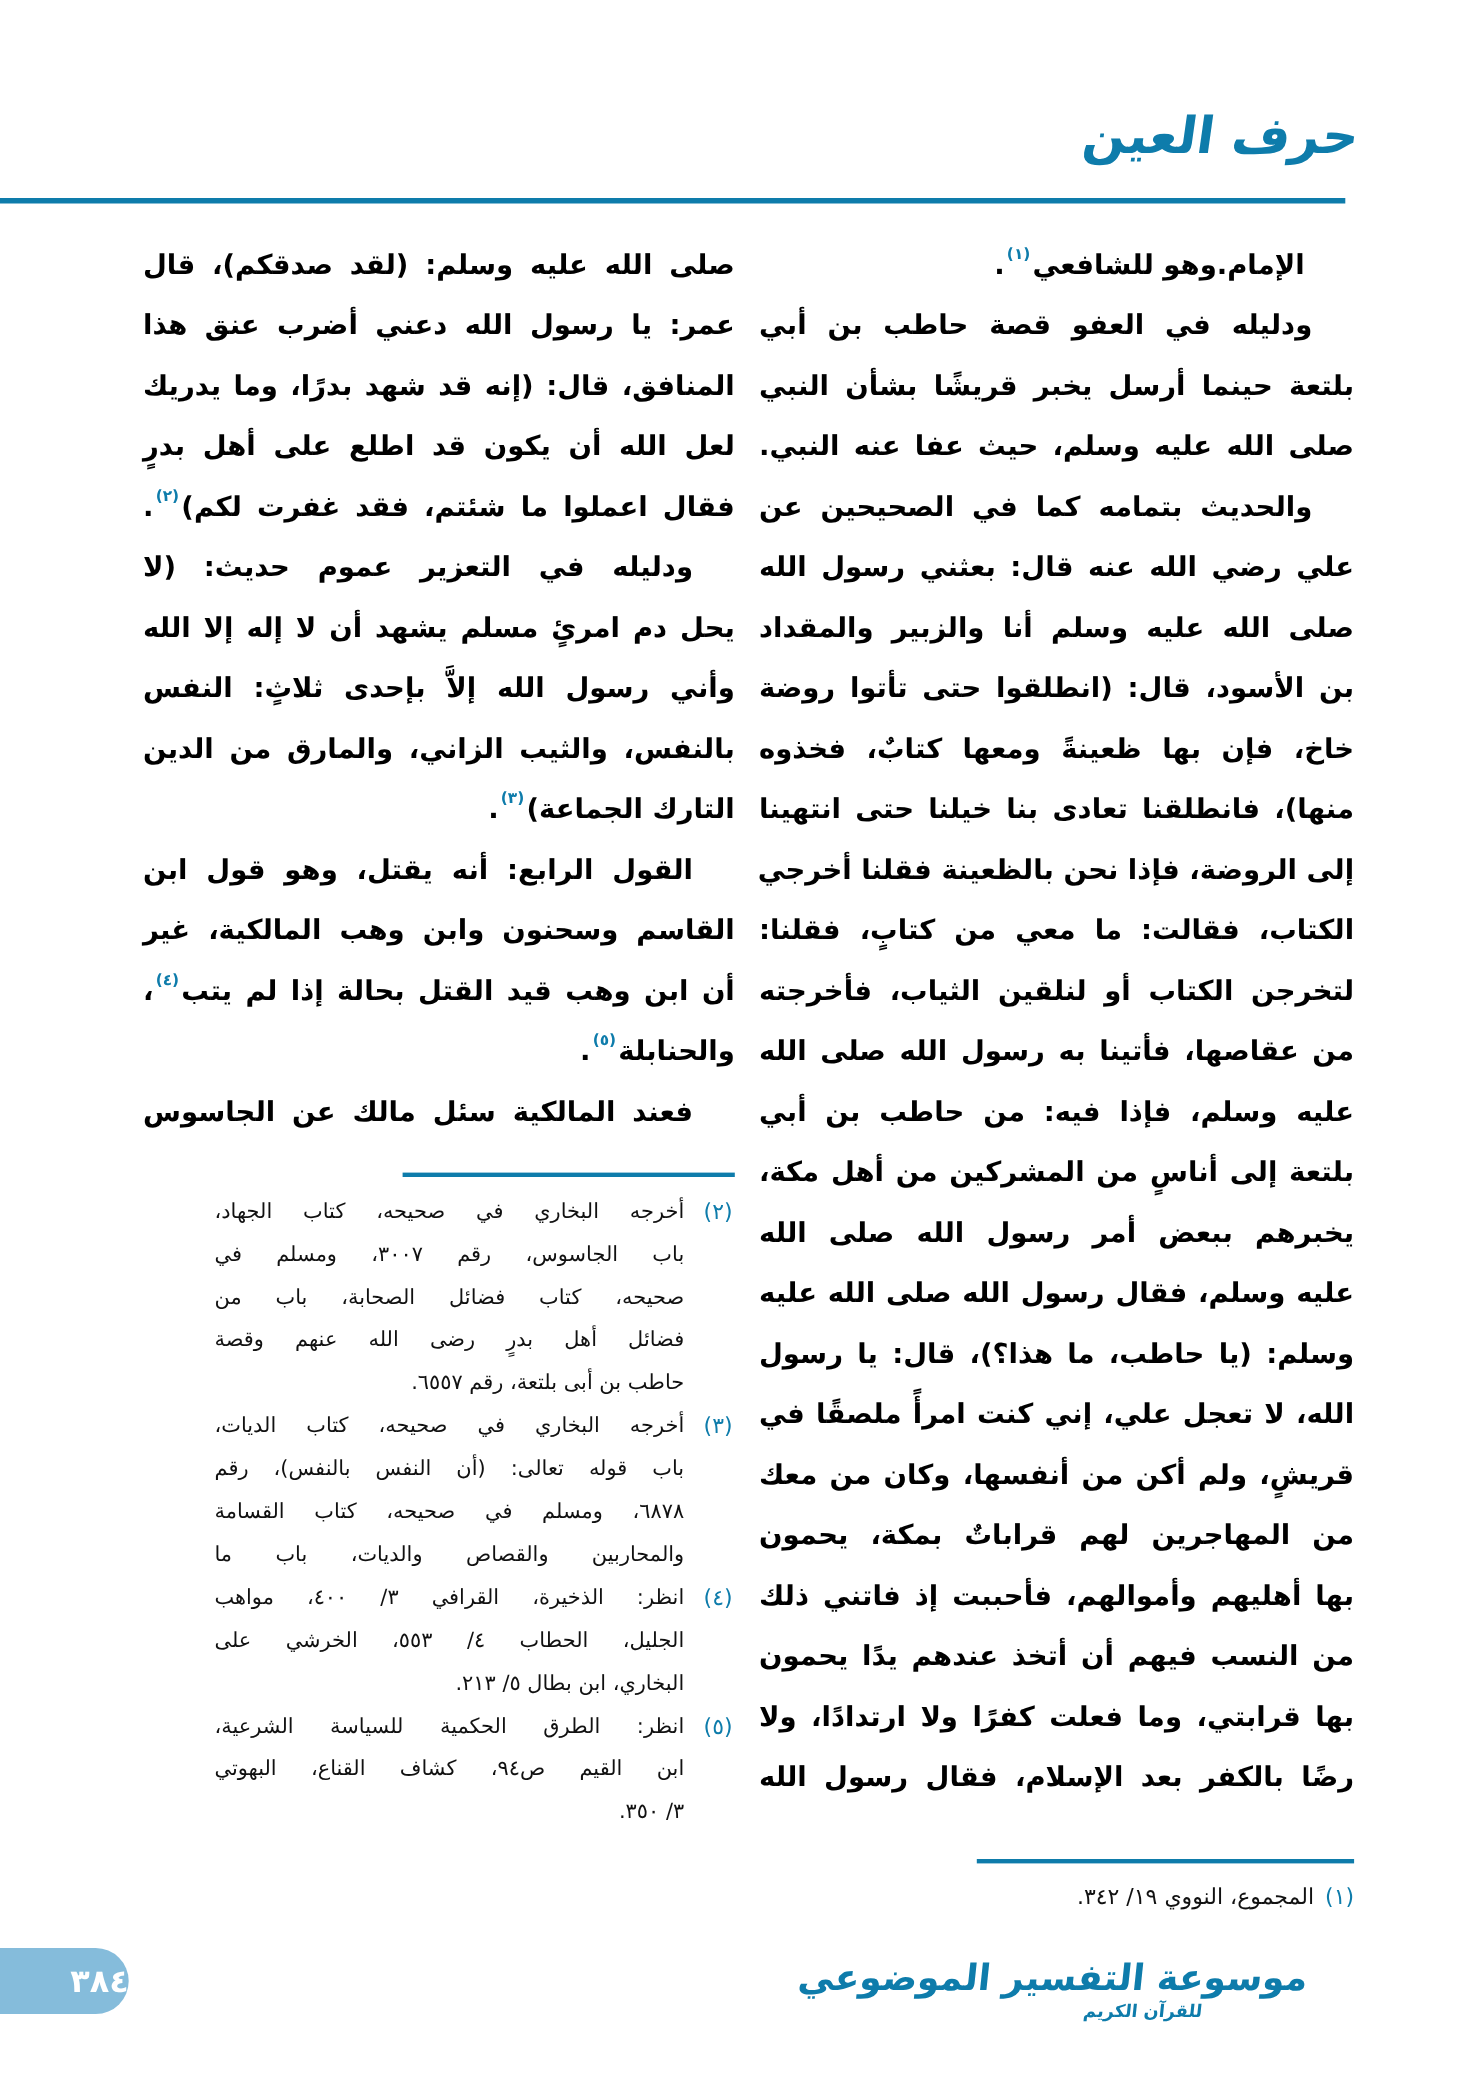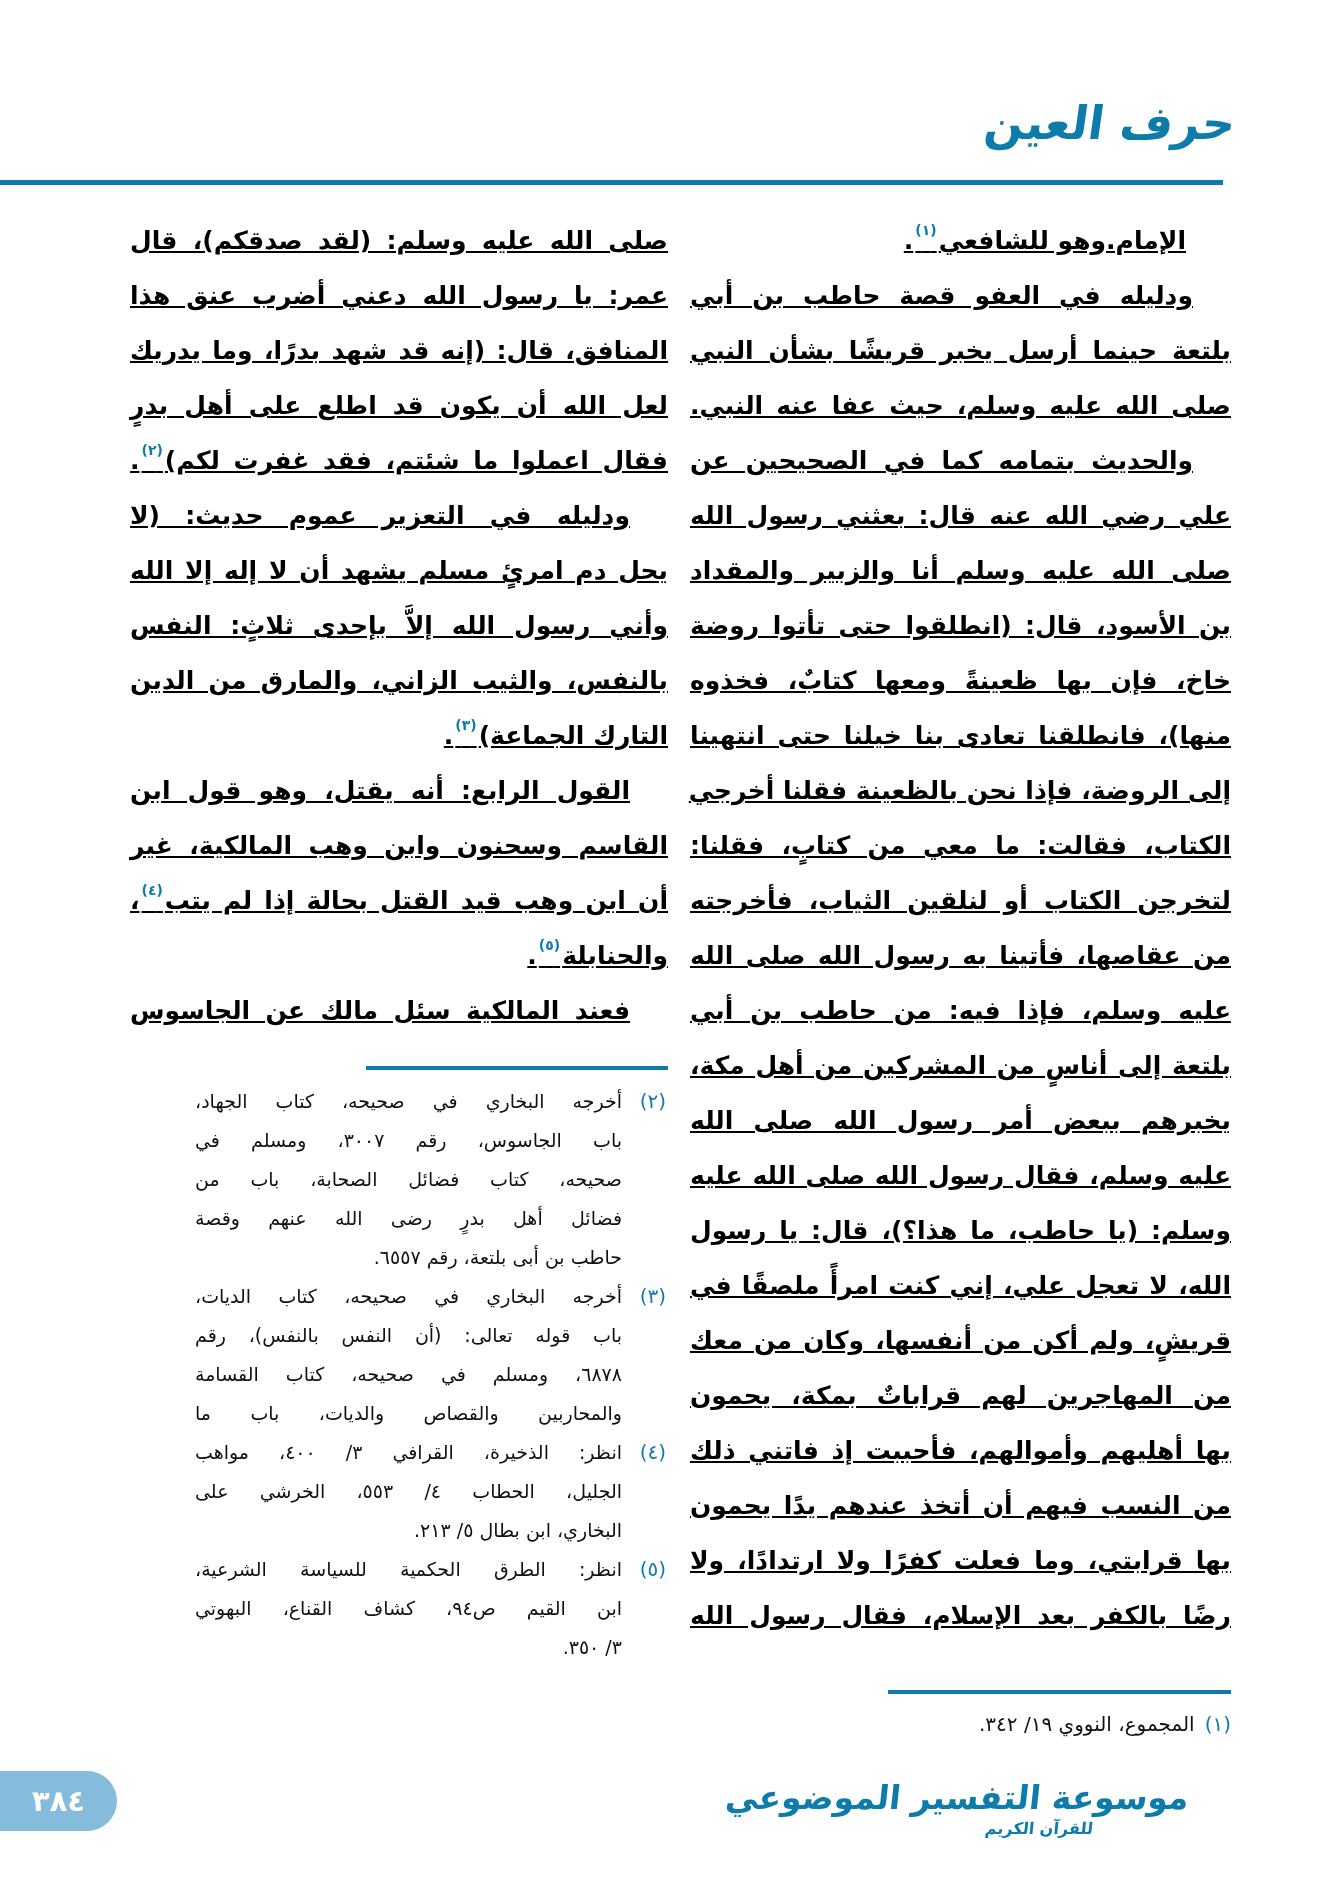--- a/index.html
+++ b/index.html
@@ -47,21 +47,20 @@
   .bl{
     height:55px;
     line-height:55px;
     font-size:25px;
     font-weight:700;
     color:var(--ink);
     text-align:justify;
     text-align-last:justify;
     white-space:nowrap;
     overflow:visible;
-    text-decoration:underline;
   }
   .bl.s-start{text-align:center;text-align-last:right;}
   .bl.s-indent{padding-right:38px;}
   .bl.s-start-indent{text-align:center;text-align-last:right;padding-right:45px;}
   .ref{
     color:var(--accent);
     font-size:14px;
     font-weight:700;
     position:relative;
     top:-14px;
@@ -157,21 +156,21 @@
     position:absolute;
     top:1771px;
     left:0;
     width:117px;
     height:60px;
     background:var(--badge);
     border-radius:0 30px 30px 0; 
     color:#ffffff;
     font-size:29px;
     line-height:60px;
-    text-align:center;
+    text-align:right;
     font-weight:700;
   }
 </style>
 </head>
 <body>
 
 <div class="header-title">حرف العين</div>
 <div class="header-rule"></div>
 
 <div class="col col-right">

